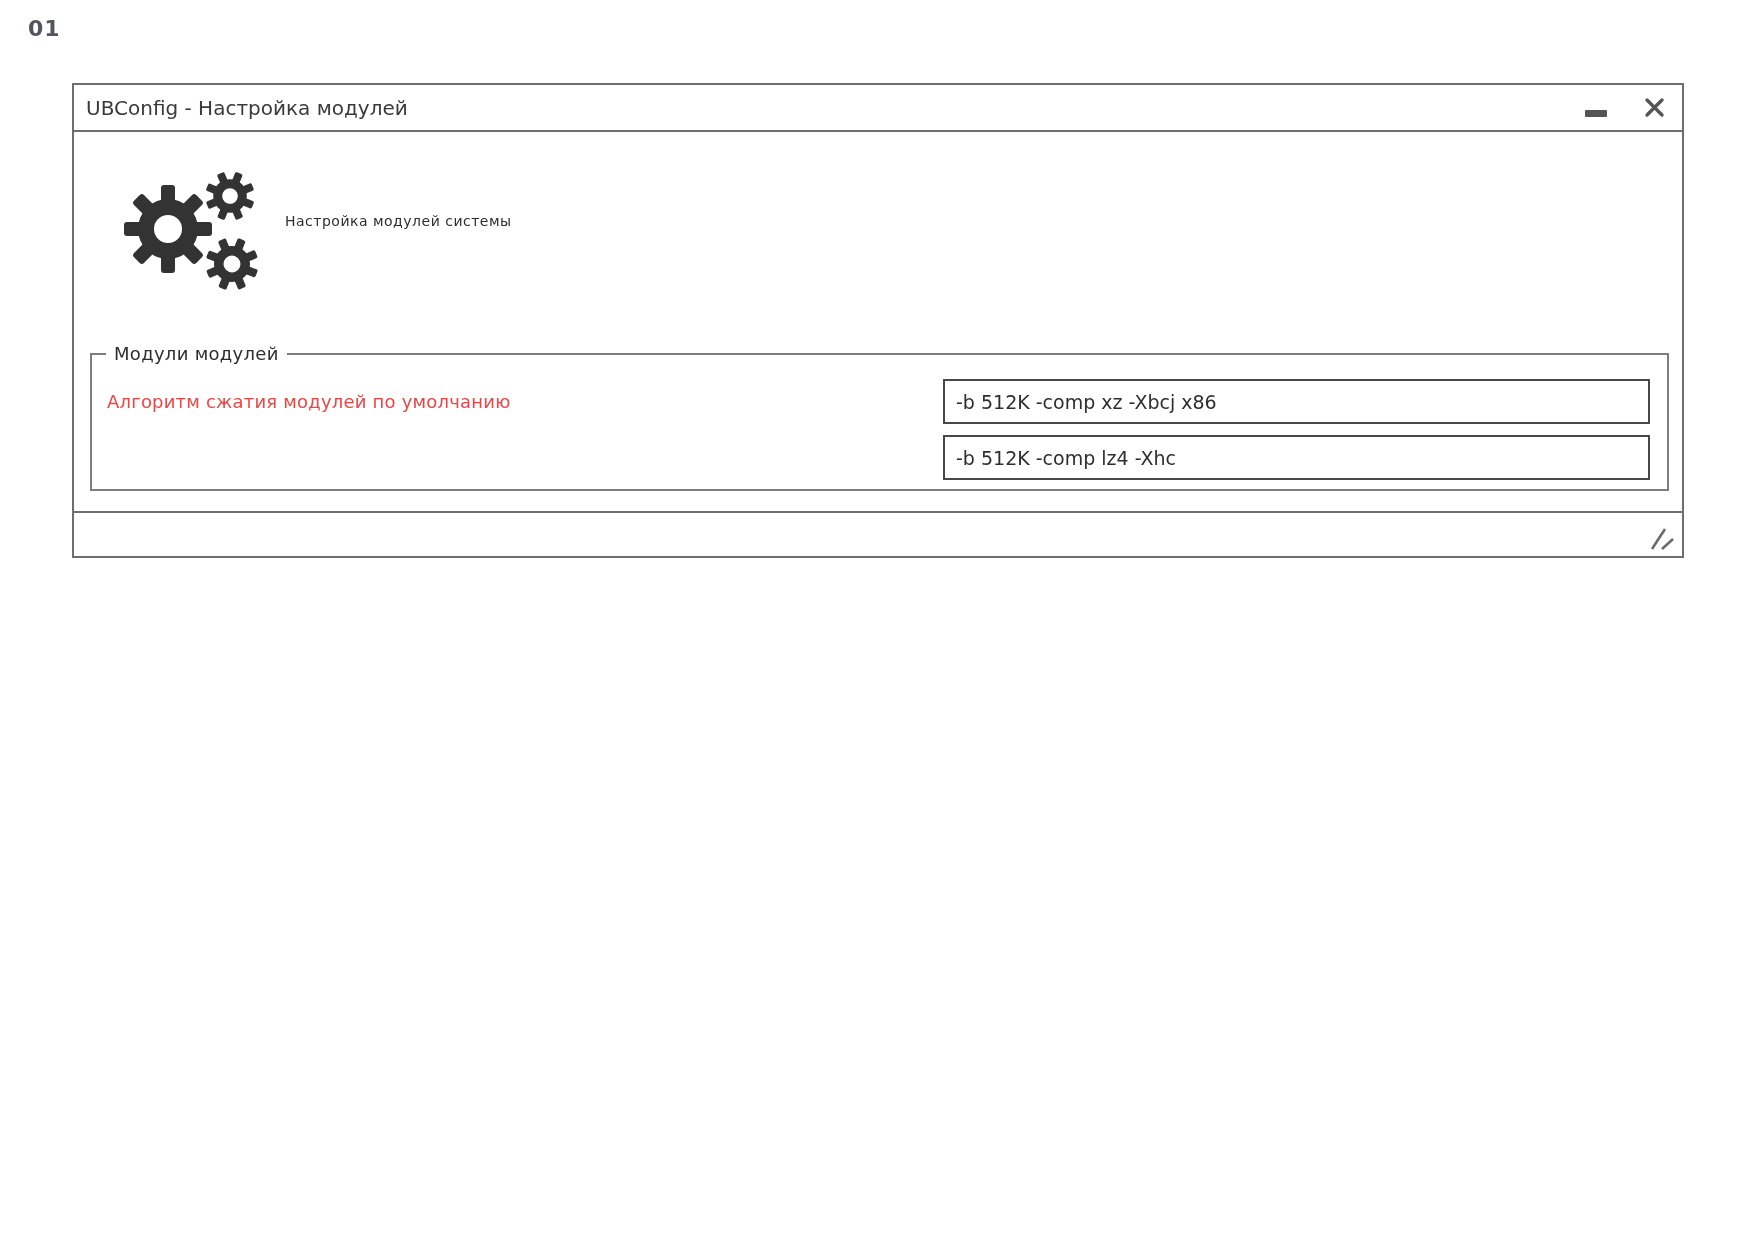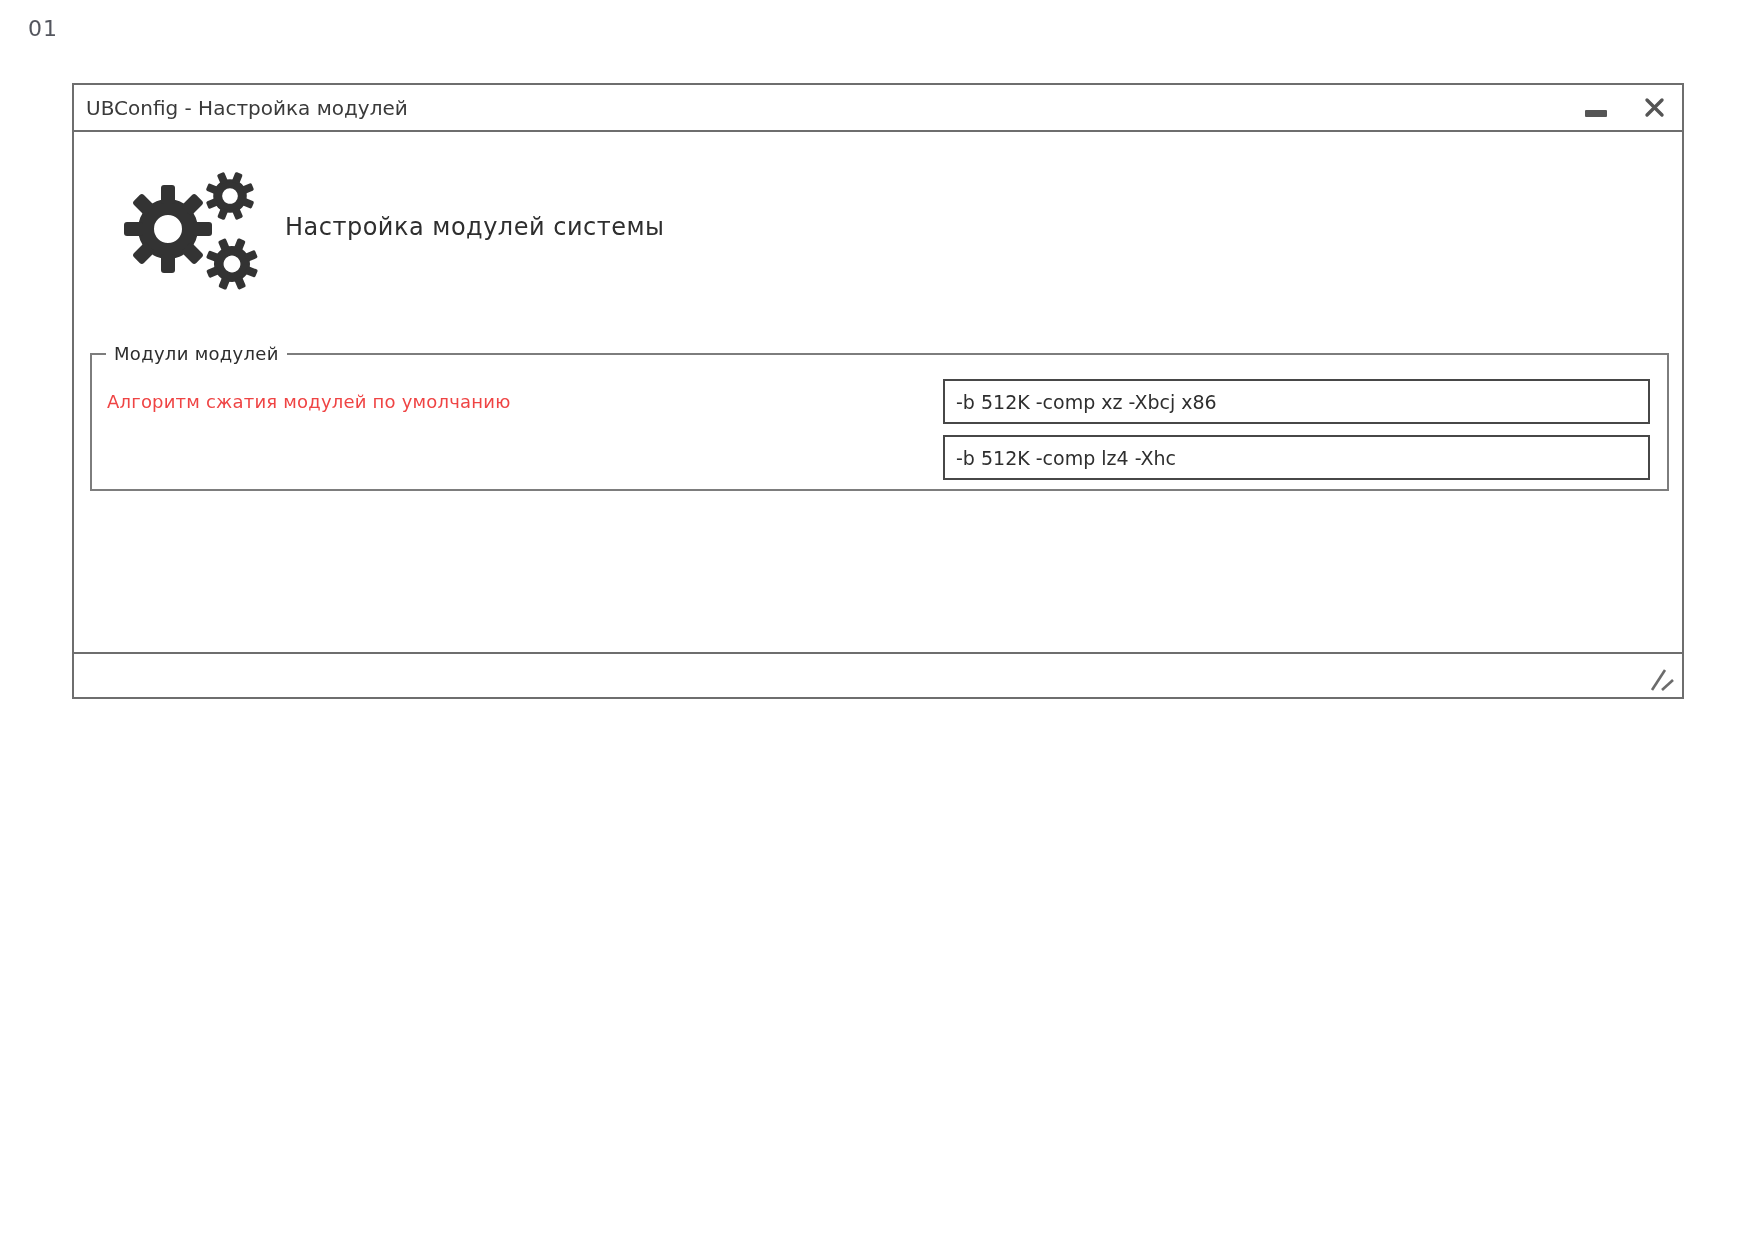--- a/index.html
+++ b/index.html
@@ -1,44 +1,44 @@
 <!DOCTYPE html>
 <html><head>
 <meta charset="utf-8">
 <style>
   * { margin:0; padding:0; box-sizing:border-box; }
   html,body { width:1753px; height:1240px; background:#ffffff; overflow:hidden; }
   body { font-family:"DejaVu Sans","Liberation Sans",sans-serif; color:#2e2e2e; position:relative; }
 
   .page-number {
     position:absolute; left:28px; top:16px;
-    font-size:22px; font-weight:normal; color:#54565e; letter-spacing:1px;
+    font-size:22px; font-weight:bold; color:#54565e; letter-spacing:1px;
   }
 
   .window {
-    position:absolute; left:72px; top:83px; width:1612px; height:616px;
+    position:absolute; left:72px; top:83px; width:1612px; height:475px;
     background:#fff; border:2px solid #6e6e6e;
   }
 
   .titlebar {
     position:absolute; left:0; top:0; right:0; height:47px;
     border-bottom:2px solid #6e6e6e;
     display:flex; align-items:center; padding:0 16px 0 12px;
   }
   .titlebar .title { flex:1; font-size:20px; color:#3a3a3a; }
   .btn-min { width:24px; height:26px; display:flex; align-items:flex-end; justify-content:center;
              padding-bottom:4px; cursor:pointer; margin-right:34px; }
   .btn-min .dash { width:22px; height:7px; background:#555; border-radius:1px; }
   .btn-close { width:24px; height:24px; display:flex; align-items:center; justify-content:center; cursor:pointer; }
 
   .gears { position:absolute; left:48px; top:80px; }
 
   .heading {
     position:absolute; left:211px; top:128px;
-    font-size:24px; color:#2e2e2e; letter-spacing:0.5px;
+    font-size:14px; color:#2e2e2e; letter-spacing:0.5px;
   }
 
   .groupbox {
     position:absolute; left:16px; top:258px; width:1579px; height:148px;
     border:2px solid #7d7d7d; background:transparent;
   }
   .groupbox legend {
     margin-left:14px; padding:0 8px; font-size:18px; color:#2e2e2e; letter-spacing:0.3px;
   }
 

